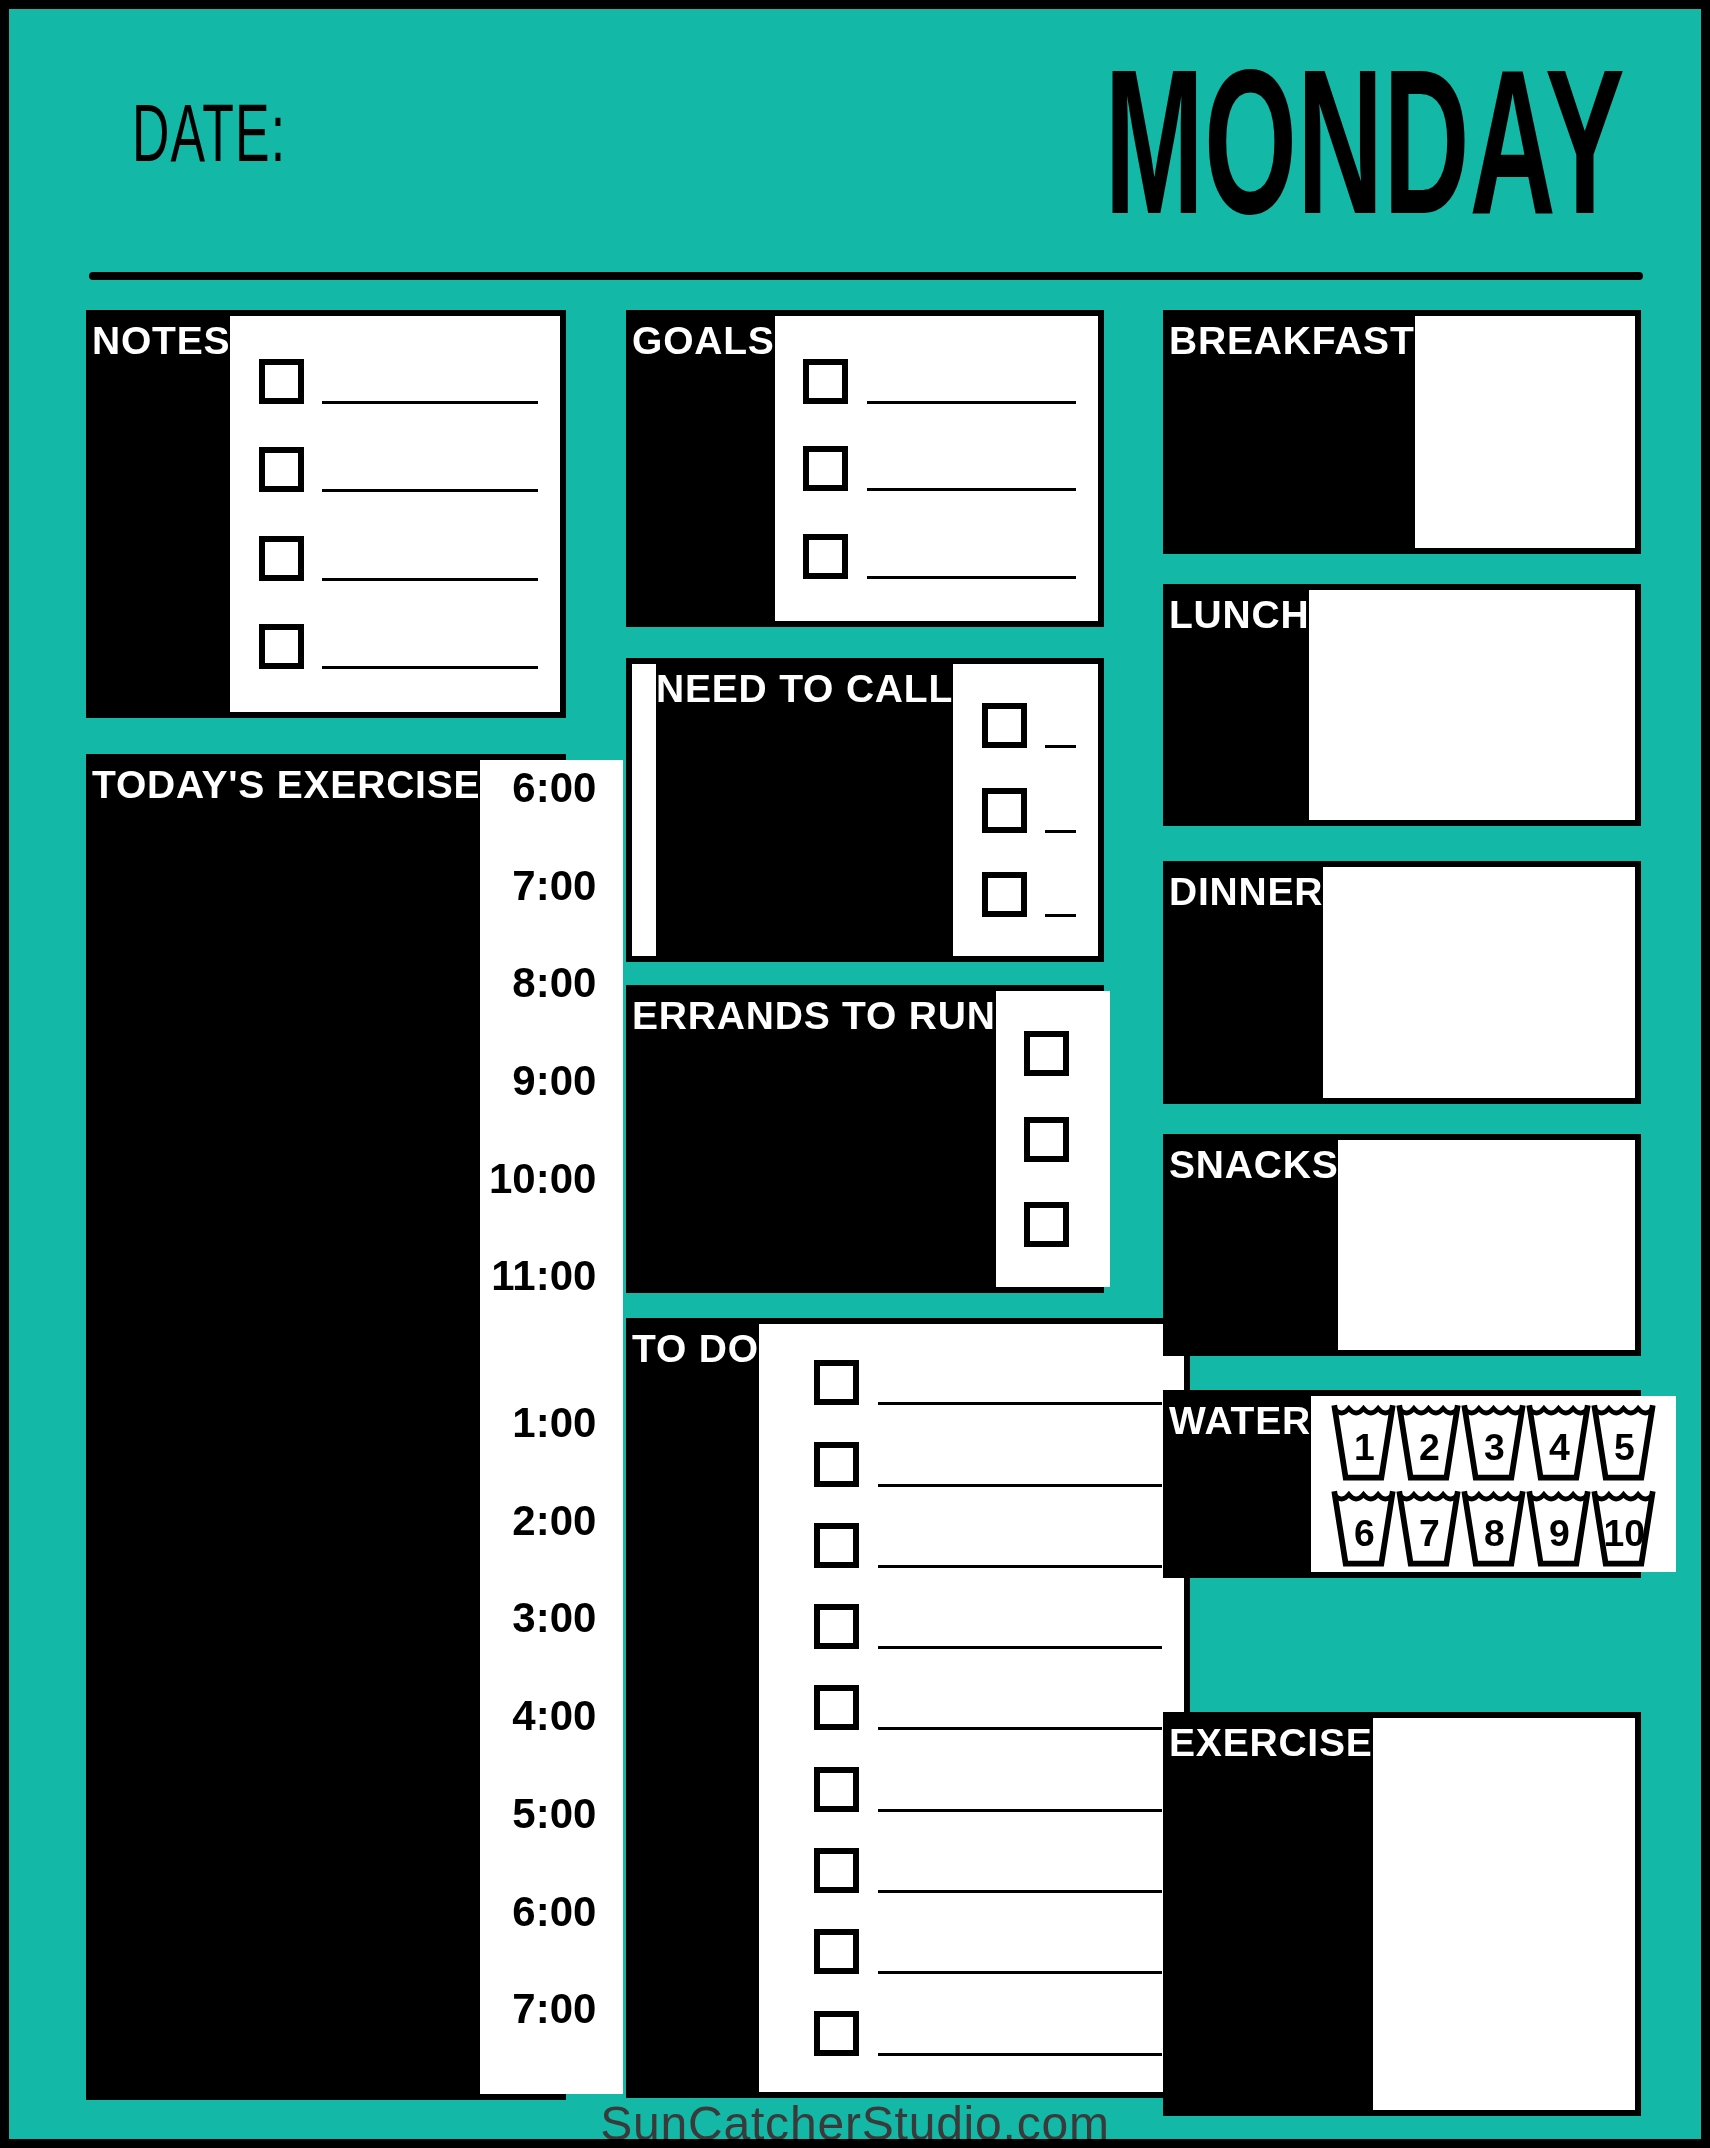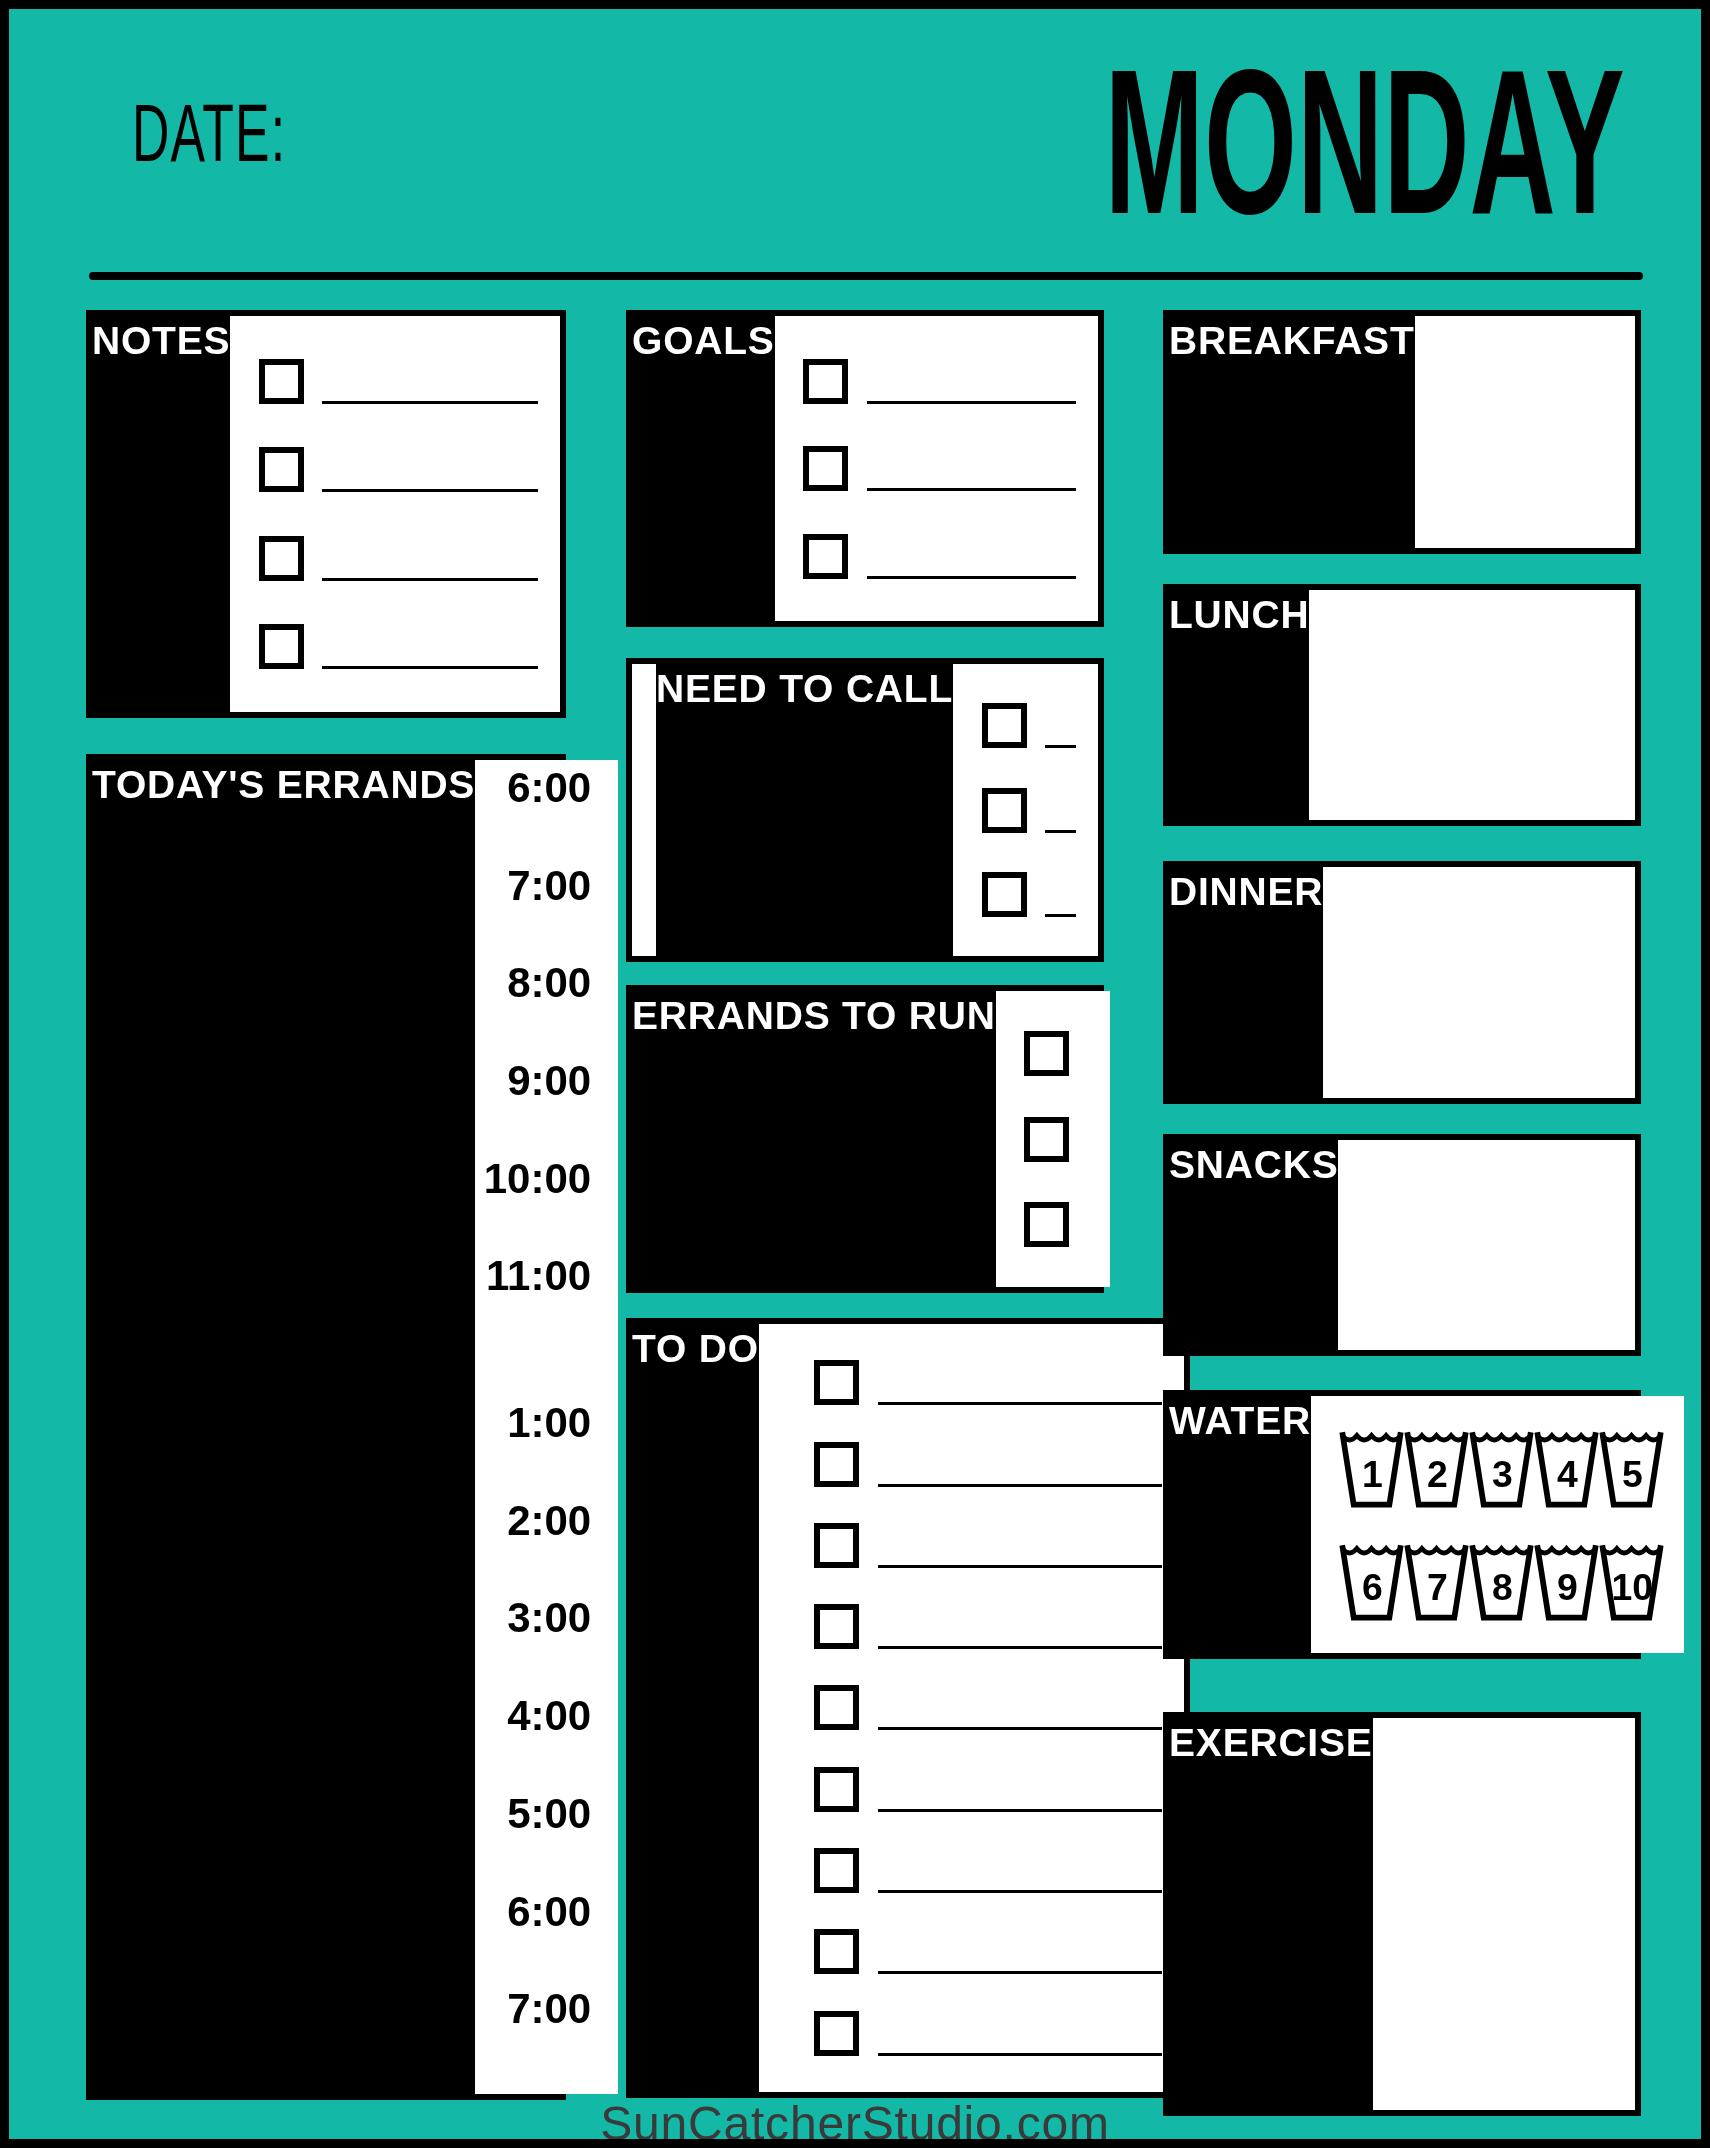--- a/index.html
+++ b/index.html
@@ -76,21 +76,21 @@
   #notes     { left:77px;  top:301px;  width:480px; height:408px; }
   #schedule  { left:77px;  top:745px;  width:480px; height:1346px; }
   #goals     { left:617px; top:301px;  width:478px; height:317px; }
   #call      { left:617px; top:649px;  width:478px; height:304px;padding-left:24px; }
   #errands   { left:617px; top:976px; width:478px; height:308px; }
   #todo      { left:617px; top:1309px; width:564px; height:780px;gap:27px; }
   #breakfast { left:1154px; top:301px;  width:478px; height:244px; }
   #lunch     { left:1154px; top:575px;  width:478px; height:242px; }
   #dinner    { left:1154px; top:852px; width:478px; height:243px; }
   #snacks    { left:1154px; top:1125px; width:478px; height:222px; }
-  #water     { left:1154px; top:1381px; width:478px; height:269px;gap:8px; }
+  #water     { left:1154px; top:1381px; width:478px; height:188px; }
   #exercise  { left:1154px; top:1703px; width:478px; height:404px; }
 </style>
 </head>
 <body>
 
 <div class="page">
 
   <div class="date-label">DATE:</div>
   <div class="day-title">MONDAY</div>
   <div class="top-rule"></div>
@@ -111,21 +111,21 @@
           <span class="write-line"></span>
         </div>
         <div class="check-row">
           <span class="checkbox"></span>
           <span class="write-line"></span>
         </div>
       </div>
   </section>
 
   <section class="box" id="schedule">
-    <div class="box-header">TODAY'S ERRANDS</div>
+    <div class="box-header">TODAY'S EXERCISE</div>
     <div class="box-body schedule-body">
         <div class="sched-row">
           <span class="sched-time">6:00</span>
           <span class="sched-line"></span>
         </div>
         <div class="sched-row">
           <span class="sched-time"></span>
           <span class="sched-line"></span>
         </div>
         <div class="sched-row">

